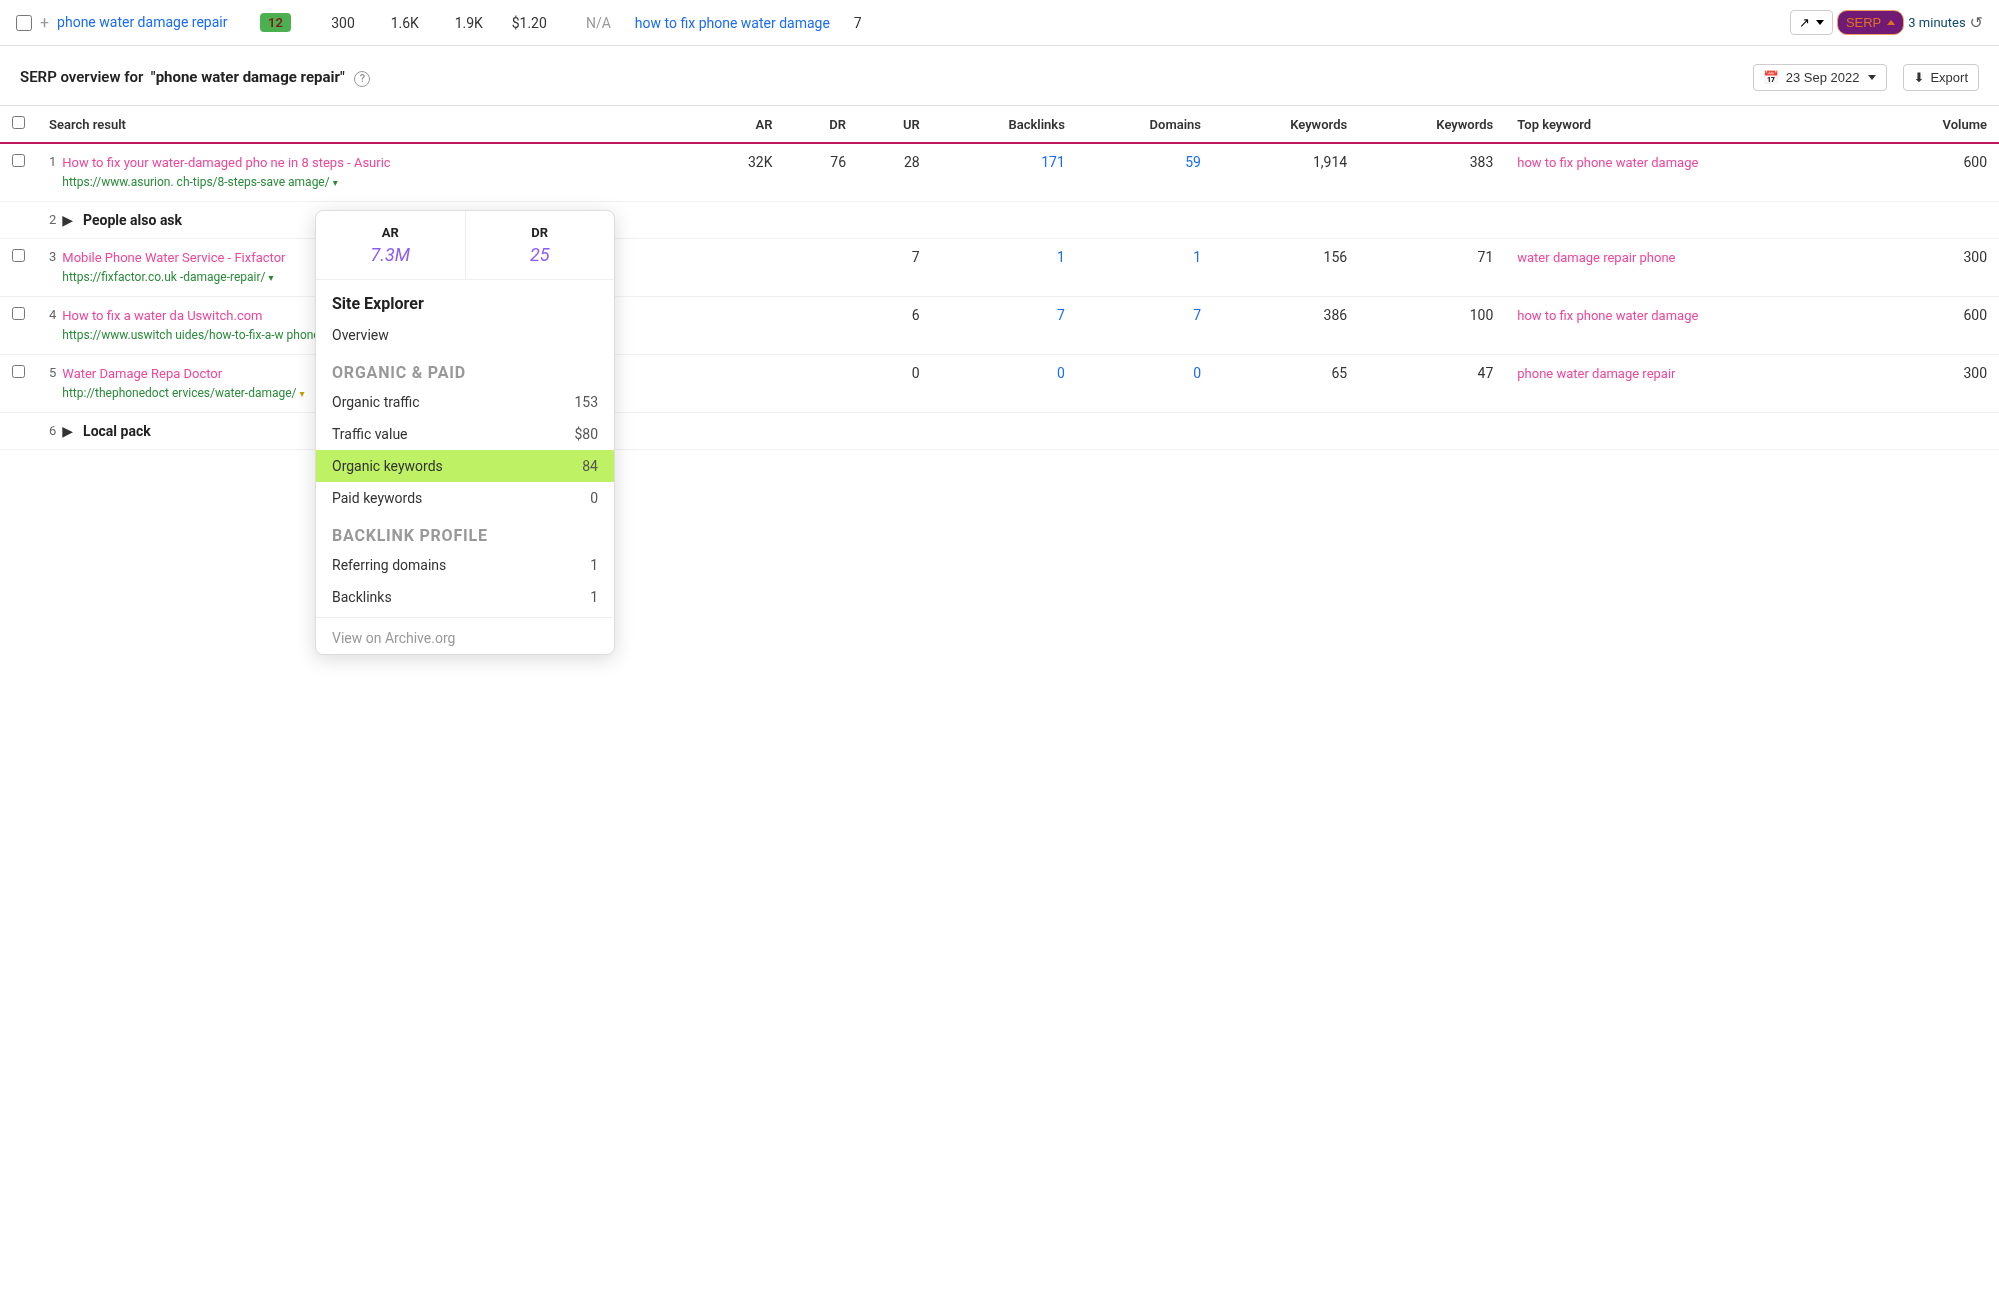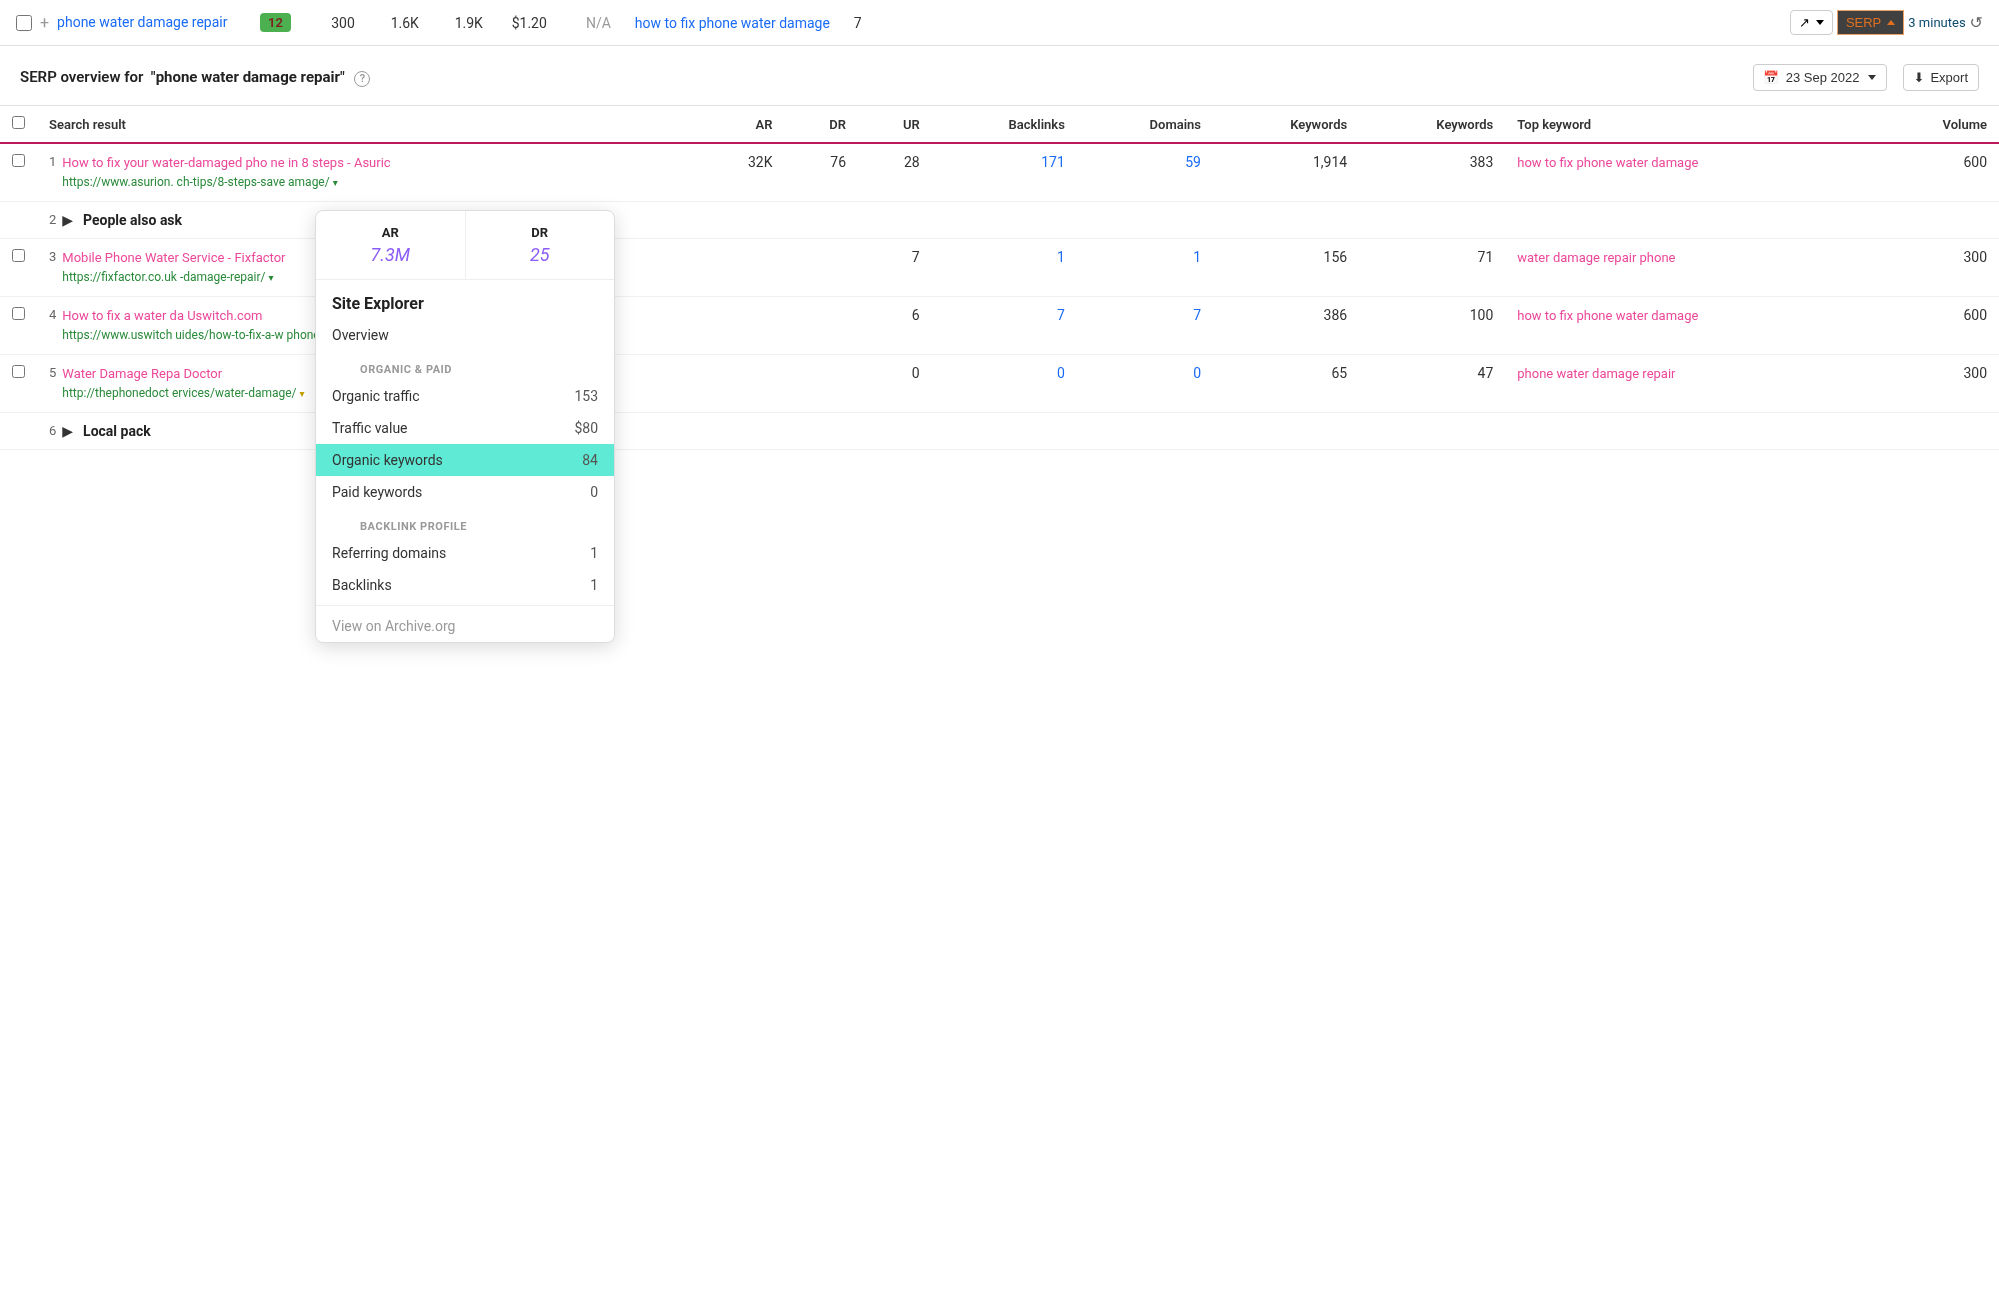--- a/index.html
+++ b/index.html
@@ -19,22 +19,22 @@
     .kw-stat-price { color: #333; }
     .kw-stat-na { color: #999; }
     .kw-top-keyword { color: #1a6cf6; font-size: 14px; min-width: 160px; }
     .kw-position { color: #333; }
     .kw-buttons { display: flex; align-items: center; gap: 4px; margin-left: auto; }
     .btn-trend {
       display: flex; align-items: center; background: #fff; border: 1px solid #ccc;
       border-radius: 4px; padding: 4px 8px; cursor: pointer; gap: 4px; font-size: 13px;
     }
     .btn-serp {
-      display: flex; align-items: center; background: #404040; border: 1px solid #f0a060;
-      border-radius: 0; padding: 4px 8px; cursor: pointer; gap: 4px; font-size: 13px; color: #e07020;
+      display: flex; align-items: center; background: #701a75; border: 1px solid #f0a060;
+      border-radius: 10px; padding: 4px 8px; cursor: pointer; gap: 4px; font-size: 13px; color: #e07020;
       font-weight: 500;
     }
     .kw-time { color: #0c4a6e; font-size: 13px; }
     .btn-refresh { background: none; border: none; cursor: pointer; color: #666; font-size: 16px; }
 
     
     .serp-header {
       padding: 18px 20px 14px; border-bottom: 1px solid #e0e0e0; display: flex;
       align-items: center; justify-content: space-between;
     }
@@ -93,24 +93,24 @@
     }
     .popup-ar-dr-cell:first-child { border-right: 1px solid #eee; }
     .popup-metric-label { font-size: 13px; font-weight: 700; color: #222; margin-bottom: 4px; }
     .popup-metric-value { font-size: 18px; color: #8b5cf6; font-style: italic; }
 
     .popup-section-title { font-size: 16px; font-weight: 700; color: #222; padding: 14px 16px 6px; }
     .popup-menu-item {
       display: flex; align-items: center; justify-content: space-between;
       padding: 8px 16px; cursor: pointer; font-size: 14px; color: #333;
     }
-    .popup-menu-item.highlighted { background: #5eead4; }
+    .popup-menu-item.highlighted { background: #bef264; }
     .popup-category-label {
-      font-size: 11px; font-weight: 700; color: #999; letter-spacing: 0.05em;
-      padding: 12px 16px 4px; text-transform: uppercase; margin-left: 28px;
+      font-size: 16px; font-weight: 700; color: #999; letter-spacing: 0.05em;
+      padding: 12px 16px 4px; text-transform: uppercase;
     }
     .popup-menu-value { color: #555; font-size: 14px; }
     .popup-menu-item-disabled { color: #999; cursor: default; }
     .popup-divider { border: none; border-top: 1px solid #eee; margin: 4px 0; }
 
     .arrow-down { display: inline-block; width: 0; height: 0; border-left: 4px solid transparent; border-right: 4px solid transparent; border-top: 5px solid currentColor; vertical-align: middle; margin-left: 2px; }
     .arrow-up { display: inline-block; width: 0; height: 0; border-left: 4px solid transparent; border-right: 4px solid transparent; border-bottom: 5px solid currentColor; vertical-align: middle; margin-left: 2px; }
 
     .checkbox-cell { width: 30px; }
     .expand-arrow { cursor: pointer; margin-right: 4px; color: #333; }

